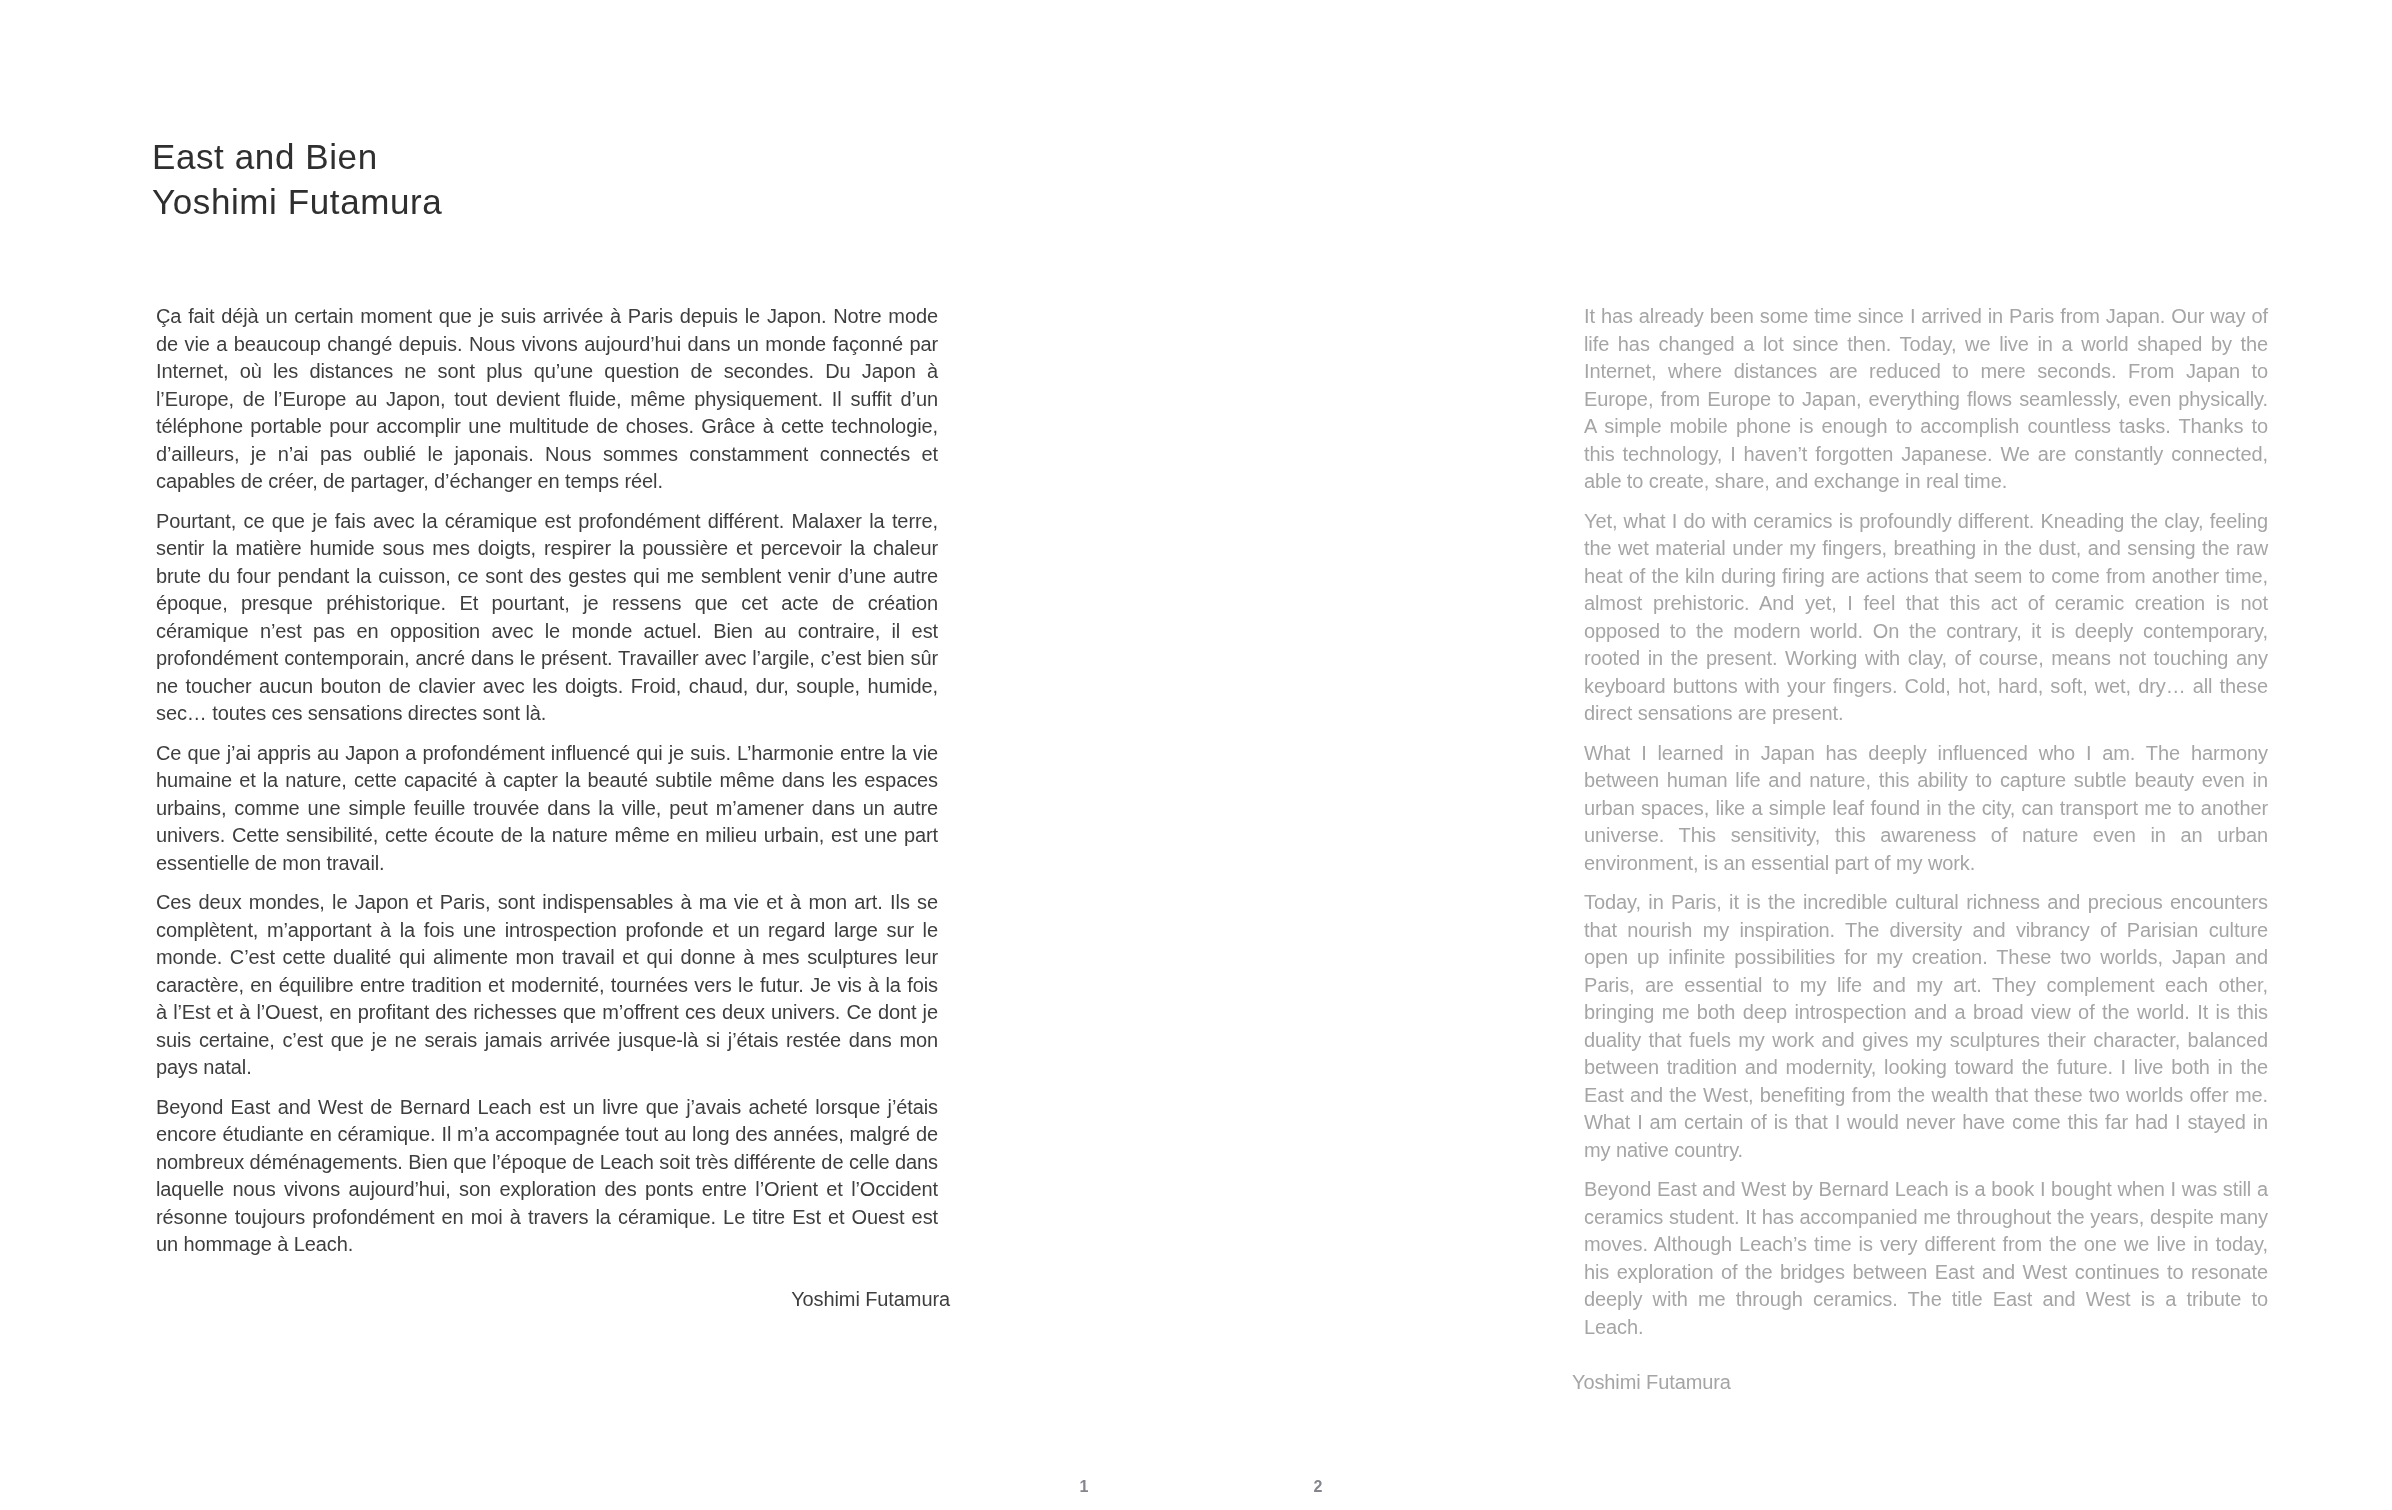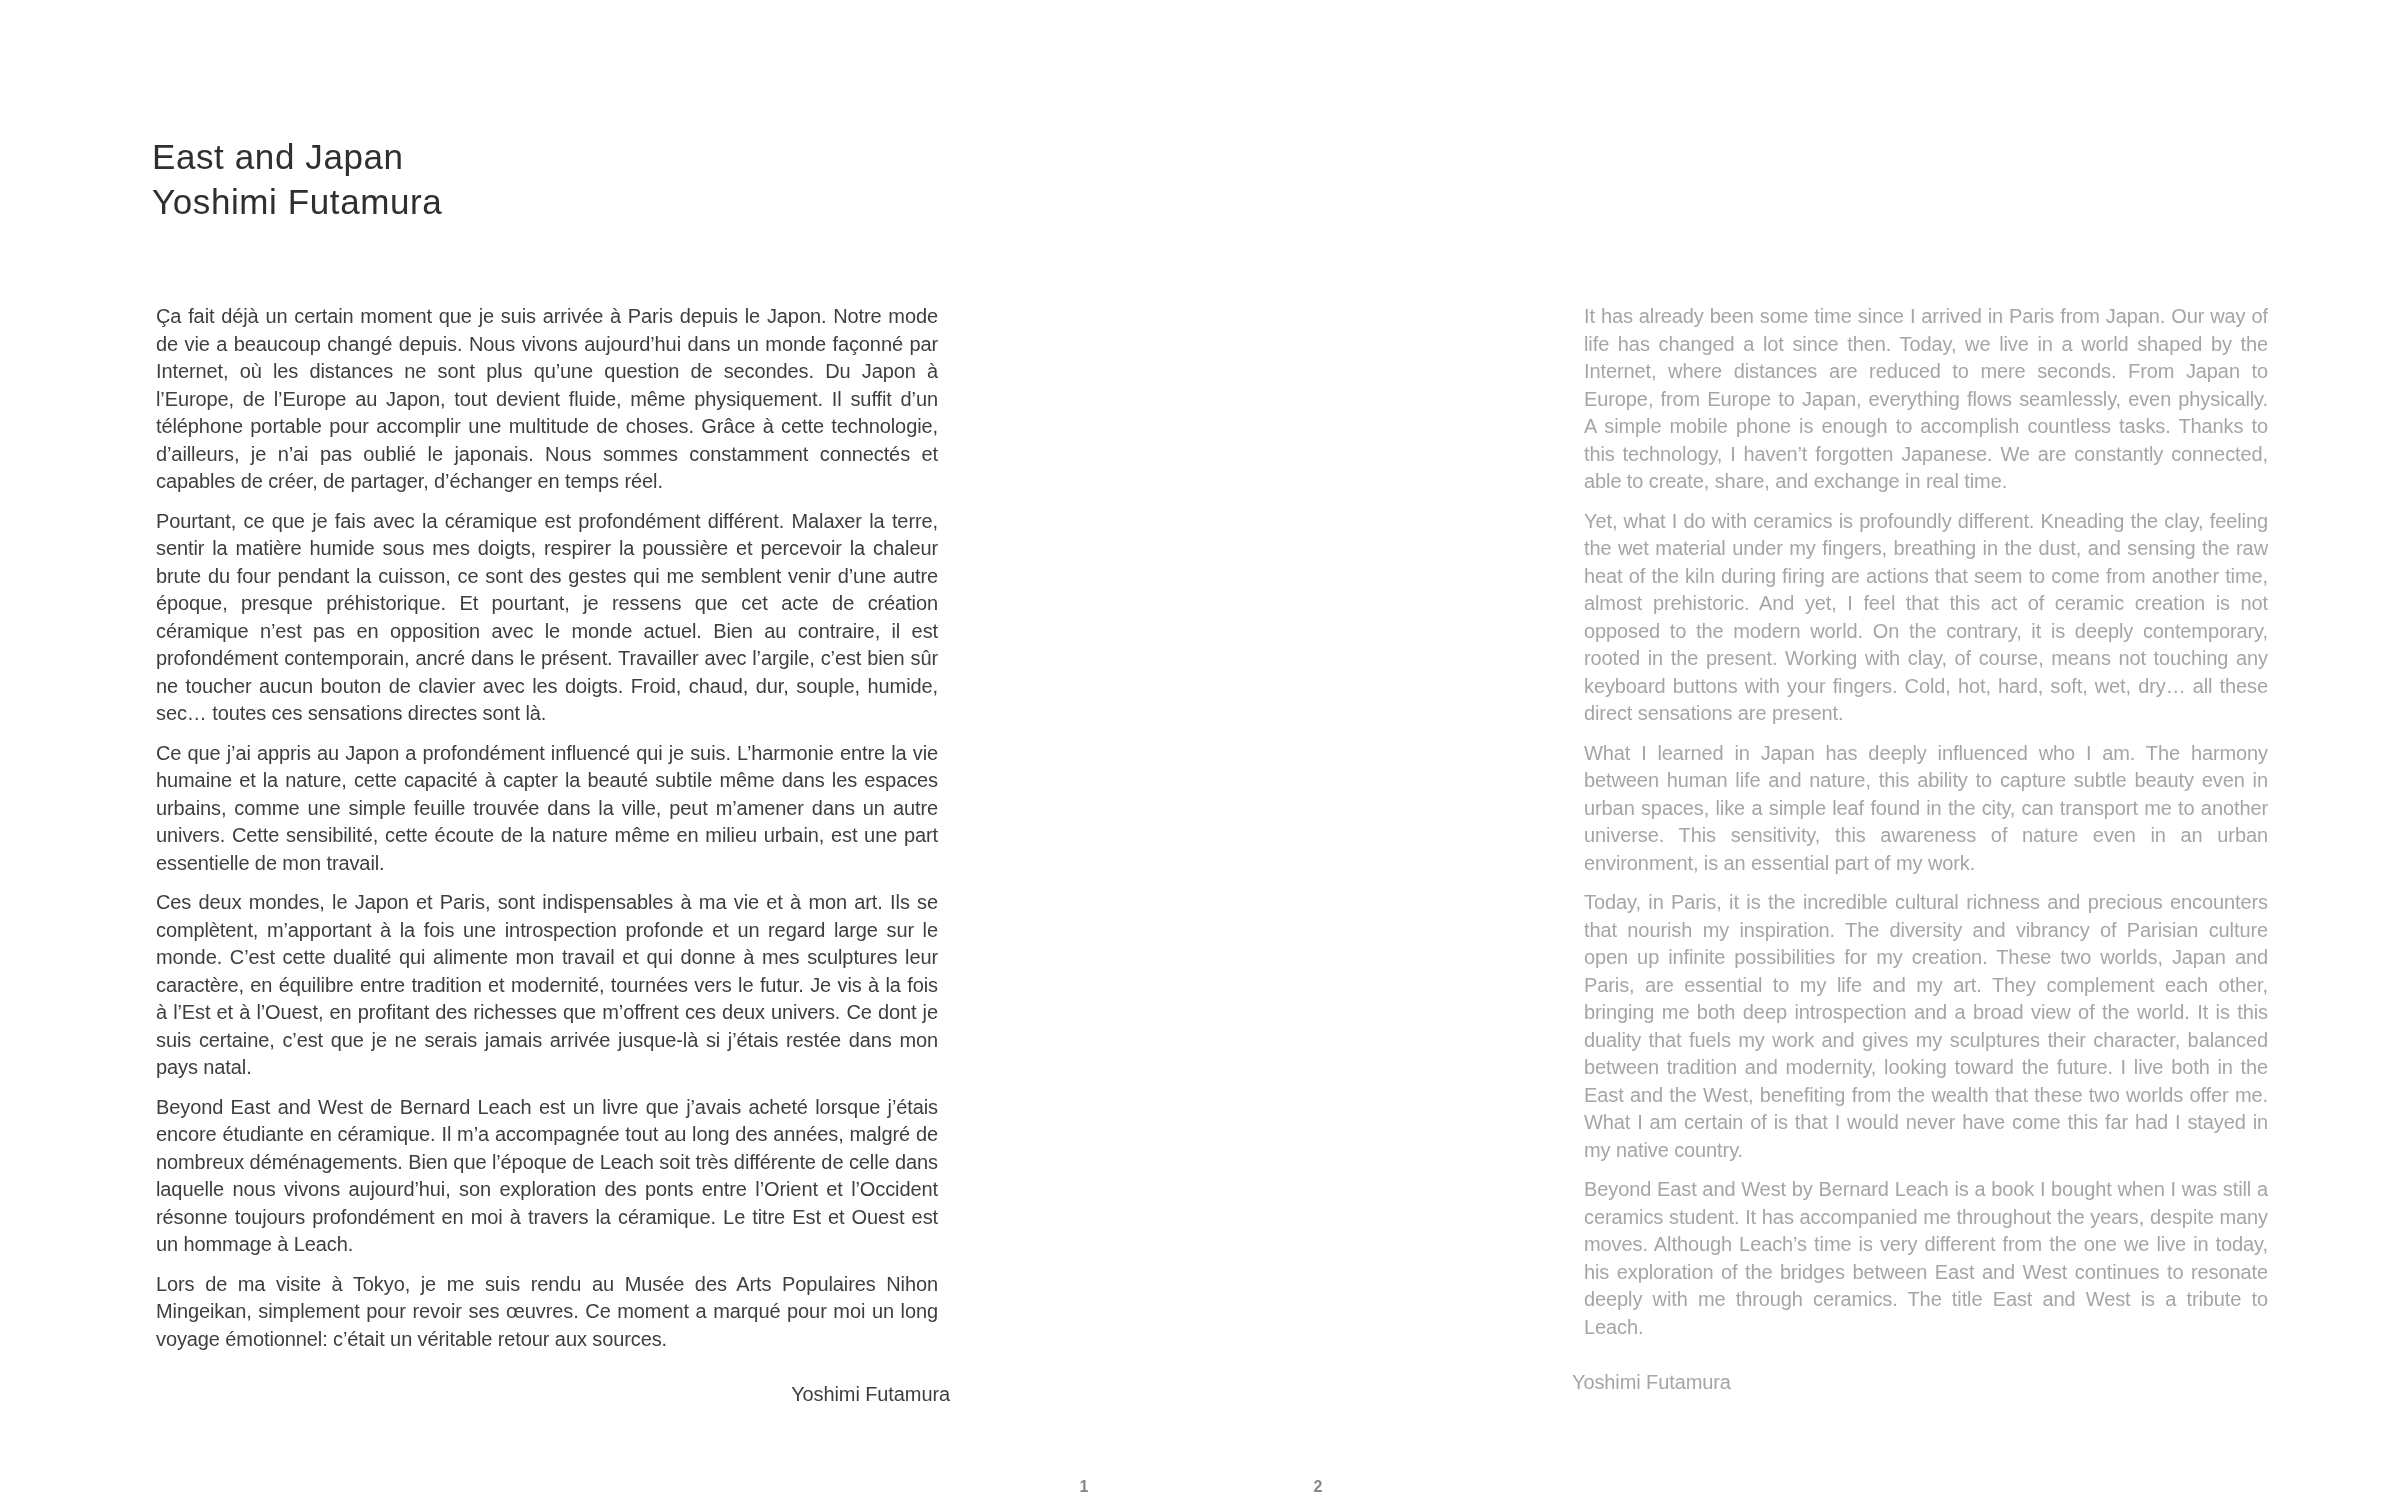--- a/index.html
+++ b/index.html
@@ -59,32 +59,31 @@
   }
   .pagenum-left  { left: 1072px; }
   .pagenum-right { left: 1306px; }
 </style>
 </head>
 <body>
 
 <div class="spread">
 
   <div class="page-title">
-    <div>East and Japan</div>
+    <div>East and Bien</div>
     <div>Yoshimi Futamura</div>
   </div>
 
   <div class="text-col col-fr">
     <div>
         <p class="para">Ça fait déjà un certain moment que je suis arrivée à Paris depuis le Japon. Notre mode de vie a beaucoup changé depuis. Nous vivons aujourd’hui dans un monde façonné par Internet, où les distances ne sont plus qu’une question de secondes. Du Japon à l’Europe, de l’Europe au Japon, tout devient fluide, même physiquement. Il suffit d’un téléphone portable pour accomplir une multitude de choses. Grâce à cette technologie, d’ailleurs, je n’ai pas oublié le japonais. Nous sommes constamment connectés et capables de créer, de partager, d’échanger en temps réel.</p>
         <p class="para">Pourtant, ce que je fais avec la céramique est profondément différent. Malaxer la terre, sentir la matière humide sous mes doigts, respirer la poussière et percevoir la chaleur brute du four pendant la cuisson, ce sont des gestes qui me semblent venir d’une autre époque, presque préhistorique. Et pourtant, je ressens que cet acte de création céramique n’est pas en opposition avec le monde actuel. Bien au contraire, il est profondément contemporain, ancré dans le présent. Travailler avec l’argile, c’est bien sûr ne toucher aucun bouton de clavier avec les doigts. Froid, chaud, dur, souple, humide, sec… toutes ces sensations directes sont là.</p>
         <p class="para">Ce que j’ai appris au Japon a profondément influencé qui je suis. L’harmonie entre la vie humaine et la nature, cette capacité à capter la beauté subtile même dans les espaces urbains, comme une simple feuille trouvée dans la ville, peut m’amener dans un autre univers. Cette sensibilité, cette écoute de la nature même en milieu urbain, est une part essentielle de mon travail.</p>
         <p class="para">Ces deux mondes, le Japon et Paris, sont indispensables à ma vie et à mon art. Ils se complètent, m’apportant à la fois une introspection profonde et un regard large sur le monde. C’est cette dualité qui alimente mon travail et qui donne à mes sculptures leur caractère, en équilibre entre tradition et modernité, tournées vers le futur. Je vis à la fois à l’Est et à l’Ouest, en profitant des richesses que m’offrent ces deux univers. Ce dont je suis certaine, c’est que je ne serais jamais arrivée jusque-là si j’étais restée dans mon pays natal.</p>
         <p class="para">Beyond East and West de Bernard Leach est un livre que j’avais acheté lorsque j’étais encore étudiante en céramique. Il m’a accompagnée tout au long des années, malgré de nombreux déménagements. Bien que l’époque de Leach soit très différente de celle dans laquelle nous vivons aujourd’hui, son exploration des ponts entre l’Orient et l’Occident résonne toujours profondément en moi à travers la céramique. Le titre Est et Ouest est un hommage à Leach.</p>
-        <p class="para">Lors de ma visite à Tokyo, je me suis rendu au Musée des Arts Populaires Nihon Mingeikan, simplement pour revoir ses œuvres. Ce moment a marqué pour moi un long voyage émotionnel: c’était un véritable retour aux sources.</p>
       </div>
     <div class="signature sig-fr">Yoshimi Futamura</div>
   </div>
 
   <div class="text-col col-en">
     <div>
         <p class="para">It has already been some time since I arrived in Paris from Japan. Our way of life has changed a lot since then. Today, we live in a world shaped by the Internet, where distances are reduced to mere seconds. From Japan to Europe, from Europe to Japan, everything flows seamlessly, even physically. A simple mobile phone is enough to accomplish countless tasks. Thanks to this technology, I haven’t forgotten Japanese. We are constantly connected, able to create, share, and exchange in real time.</p>
         <p class="para">Yet, what I do with ceramics is profoundly different. Kneading the clay, feeling the wet material under my fingers, breathing in the dust, and sensing the raw heat of the kiln during firing are actions that seem to come from another time, almost prehistoric. And yet, I feel that this act of ceramic creation is not opposed to the modern world. On the contrary, it is deeply contemporary, rooted in the present. Working with clay, of course, means not touching any keyboard buttons with your fingers. Cold, hot, hard, soft, wet, dry… all these direct sensations are present.</p>
         <p class="para">What I learned in Japan has deeply influenced who I am. The harmony between human life and nature, this ability to capture subtle beauty even in urban spaces, like a simple leaf found in the city, can transport me to another universe. This sensitivity, this awareness of nature even in an urban environment, is an essential part of my work.</p>
         <p class="para">Today, in Paris, it is the incredible cultural richness and precious encounters that nourish my inspiration. The diversity and vibrancy of Parisian culture open up infinite possibilities for my creation. These two worlds, Japan and Paris, are essential to my life and my art. They complement each other, bringing me both deep introspection and a broad view of the world. It is this duality that fuels my work and gives my sculptures their character, balanced between tradition and modernity, looking toward the future. I live both in the East and the West, benefiting from the wealth that these two worlds offer me. What I am certain of is that I would never have come this far had I stayed in my native country.</p>

